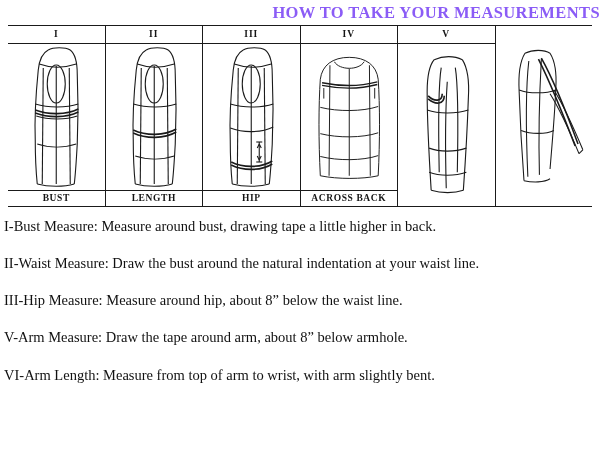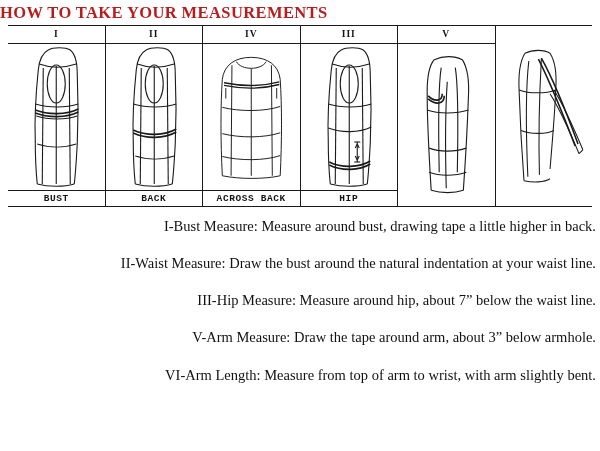--- a/index.html
+++ b/index.html
@@ -13,26 +13,26 @@
     font-family: "Liberation Serif", serif;
     color: #141414;
     overflow: hidden;
   }
   .page {
     position: relative;
     width: 600px;
     height: 451px;
   }
   .title {
-    text-align: left;
+    text-align: right;
     font-size: 16.5px;
     letter-spacing: 0.4px;
     margin: 3px 0 2px 0;
     font-family: "Liberation Serif", serif;
-    color: #b91c1c;
+    color: #8b5cf6;
   }
 
   
   .diagram {
     position: relative;
     margin: 0 8px;
     height: 180px;
     border-top: 1.5px solid #1a1a1a;
     border-bottom: 1.5px solid #1a1a1a;
     display: flex;
@@ -62,35 +62,34 @@
   }
   .fig-art svg { display: block; width: 100%; height: 100%; }
   .fig-label {
     height: 15px;
     line-height: 15px;
     text-align: center;
     font-size: 9.5px;
     font-weight: bold;
     letter-spacing: 0.6px;
     border-top: 1.5px solid #1a1a1a;
-    font-family: Liberation Mono, monospace;
+    font-family: Liberation Serif, serif;
   }
 
   
   .instructions {
     margin: 10px 2px 0 2px;
     padding: 0 2px;
   }
   .instruction {
     font-size: 14.5px;
     line-height: 1.25;
     margin: 0 0 19px 0;
     font-family: "Liberation Serif", serif;
     color: #111;
-    text-align: right;
   }
 </style>
 </head>
 <body>
 
 <div class="page">
 
   <h1 class="title">HOW TO TAKE YOUR MEASUREMENTS</h1>
 
   <div class="diagram">
@@ -138,48 +137,21 @@
             <path d="M35 24 L34 140"></path>
             <path d="M61 24 L62 140"></path>
             <path d="M29 112 C41 116 56 116 68 112"></path>
           </g>
           <g fill="none" stroke="#1a1a1a" stroke-width="1.6">
             <path d="M27 86 C40 92 58 92 70 85"></path>
             <path d="M27 89 C40 95 58 95 70 88"></path>
           </g>
         </svg>
       </div>
-      <div class="fig-label">BACK</div>
-    </div>
-
-    <div class="fig">
-      <div class="fig-num">IV</div>
-      <div class="fig-art">
-        <svg viewBox="0 0 110 146" preserveAspectRatio="xMidYMid meet">
-          <g fill="none" stroke="#1a1a1a" stroke-width="1.1">
-            <path d="M22 30 C24 14 36 5 55 5 C74 5 86 14 88 30"></path>
-            <path d="M22 30 C20 60 20 100 22 140"></path>
-            <path d="M88 30 C90 60 90 100 88 140"></path>
-            <path d="M22 140 C42 144 70 144 88 140"></path>
-            <path d="M38 10 C44 20 66 20 72 10"></path>
-            <path d="M55 18 L55 140"></path>
-            <path d="M33 14 L32 140"></path>
-            <path d="M78 14 L79 140"></path>
-            <path d="M22 62 C42 67 70 67 88 61"></path>
-            <path d="M22 92 C42 97 70 97 88 91"></path>
-            <path d="M22 118 C42 123 70 123 88 117"></path>
-            <path d="M26 40 L26 52 M84 40 L84 52"></path>
-          </g>
-          <g fill="none" stroke="#1a1a1a" stroke-width="1.6">
-            <path d="M24 34 C44 38 68 38 87 33"></path>
-            <path d="M24 37 C44 41 68 41 87 36"></path>
-          </g>
-        </svg>
-      </div>
-      <div class="fig-label">ACROSS BACK</div>
+      <div class="fig-label">LENGTH</div>
     </div>
 
     <div class="fig">
       <div class="fig-num">III</div>
       <div class="fig-art">
         <svg viewBox="0 0 96 146" preserveAspectRatio="xMidYMid meet">
           <g fill="none" stroke="#1a1a1a" stroke-width="1.1">
             <path d="M40 6 C34 9 31 16 30 26 C28 46 26 70 27 96 C27 116 28 130 29 140"></path>
             <path d="M62 6 C67 10 69 18 69 30 C70 52 70 78 69 100 C68 118 67 132 66 140"></path>
             <path d="M40 6 C45 3 57 3 62 6"></path>
@@ -200,20 +172,47 @@
           <g fill="none" stroke="#1a1a1a" stroke-width="1.6">
             <path d="M28 118 C40 124 58 124 69 117"></path>
             <path d="M28 121 C40 127 58 127 69 120"></path>
           </g>
         </svg>
       </div>
       <div class="fig-label">HIP</div>
     </div>
 
     <div class="fig">
+      <div class="fig-num">IV</div>
+      <div class="fig-art">
+        <svg viewBox="0 0 110 146" preserveAspectRatio="xMidYMid meet">
+          <g fill="none" stroke="#1a1a1a" stroke-width="1.1">
+            <path d="M22 30 C24 14 36 5 55 5 C74 5 86 14 88 30"></path>
+            <path d="M22 30 C20 60 20 100 22 140"></path>
+            <path d="M88 30 C90 60 90 100 88 140"></path>
+            <path d="M22 140 C42 144 70 144 88 140"></path>
+            <path d="M38 10 C44 20 66 20 72 10"></path>
+            <path d="M55 18 L55 140"></path>
+            <path d="M33 14 L32 140"></path>
+            <path d="M78 14 L79 140"></path>
+            <path d="M22 62 C42 67 70 67 88 61"></path>
+            <path d="M22 92 C42 97 70 97 88 91"></path>
+            <path d="M22 118 C42 123 70 123 88 117"></path>
+            <path d="M26 40 L26 52 M84 40 L84 52"></path>
+          </g>
+          <g fill="none" stroke="#1a1a1a" stroke-width="1.6">
+            <path d="M24 34 C44 38 68 38 87 33"></path>
+            <path d="M24 37 C44 41 68 41 87 36"></path>
+          </g>
+        </svg>
+      </div>
+      <div class="fig-label">ACROSS BACK</div>
+    </div>
+
+    <div class="fig">
       <div class="fig-num">V</div>
       <div class="fig-art">
         <svg viewBox="0 0 96 146" preserveAspectRatio="xMidYMid meet">
           <g fill="none" stroke="#1a1a1a" stroke-width="1.1">
             <path d="M36 8 C31 14 29 26 29 40 C29 70 31 106 33 138"></path>
             <path d="M64 8 C69 16 71 30 70 46 C69 76 67 110 65 138"></path>
             <path d="M36 8 C45 4 56 4 64 8"></path>
             <path d="M33 138 C43 141 56 141 65 138"></path>
             <path d="M43 16 C40 34 40 70 41 120"></path>
             <path d="M57 16 C60 34 60 70 59 120"></path>
@@ -252,18 +251,18 @@
           </g>
         </svg>
       </div>
     </div>
 
   </div>
 
   <div class="instructions">
     <p class="instruction">I-Bust Measure: Measure around bust, drawing tape a little higher in back.</p>
     <p class="instruction">II-Waist Measure: Draw the bust around the natural indentation at your waist line.</p>
-    <p class="instruction">III-Hip Measure: Measure around hip, about 7” below the waist line.</p>
-    <p class="instruction">V-Arm Measure: Draw the tape around arm, about 3” below armhole.</p>
+    <p class="instruction">III-Hip Measure: Measure around hip, about 8” below the waist line.</p>
+    <p class="instruction">V-Arm Measure: Draw the tape around arm, about 8” below armhole.</p>
     <p class="instruction">VI-Arm Length: Measure from top of arm to wrist, with arm slightly bent.</p>
   </div>
 
 </div>
 
 </body></html>

